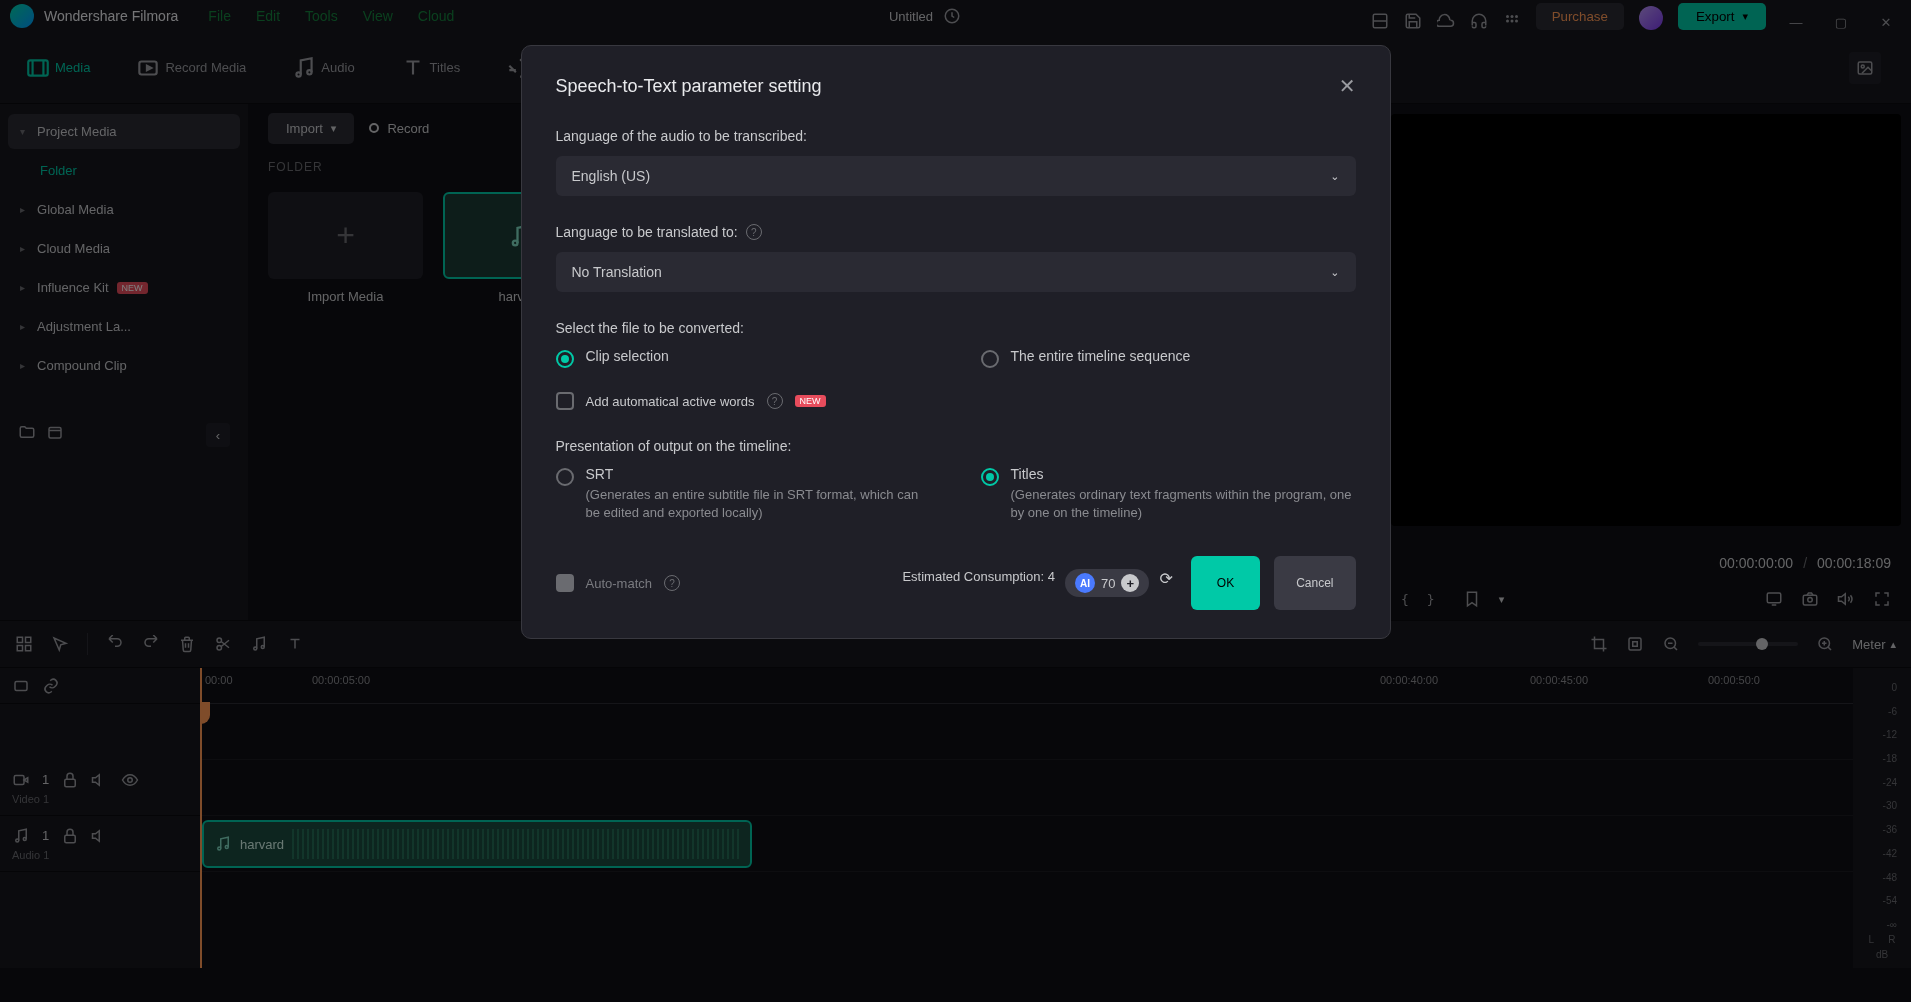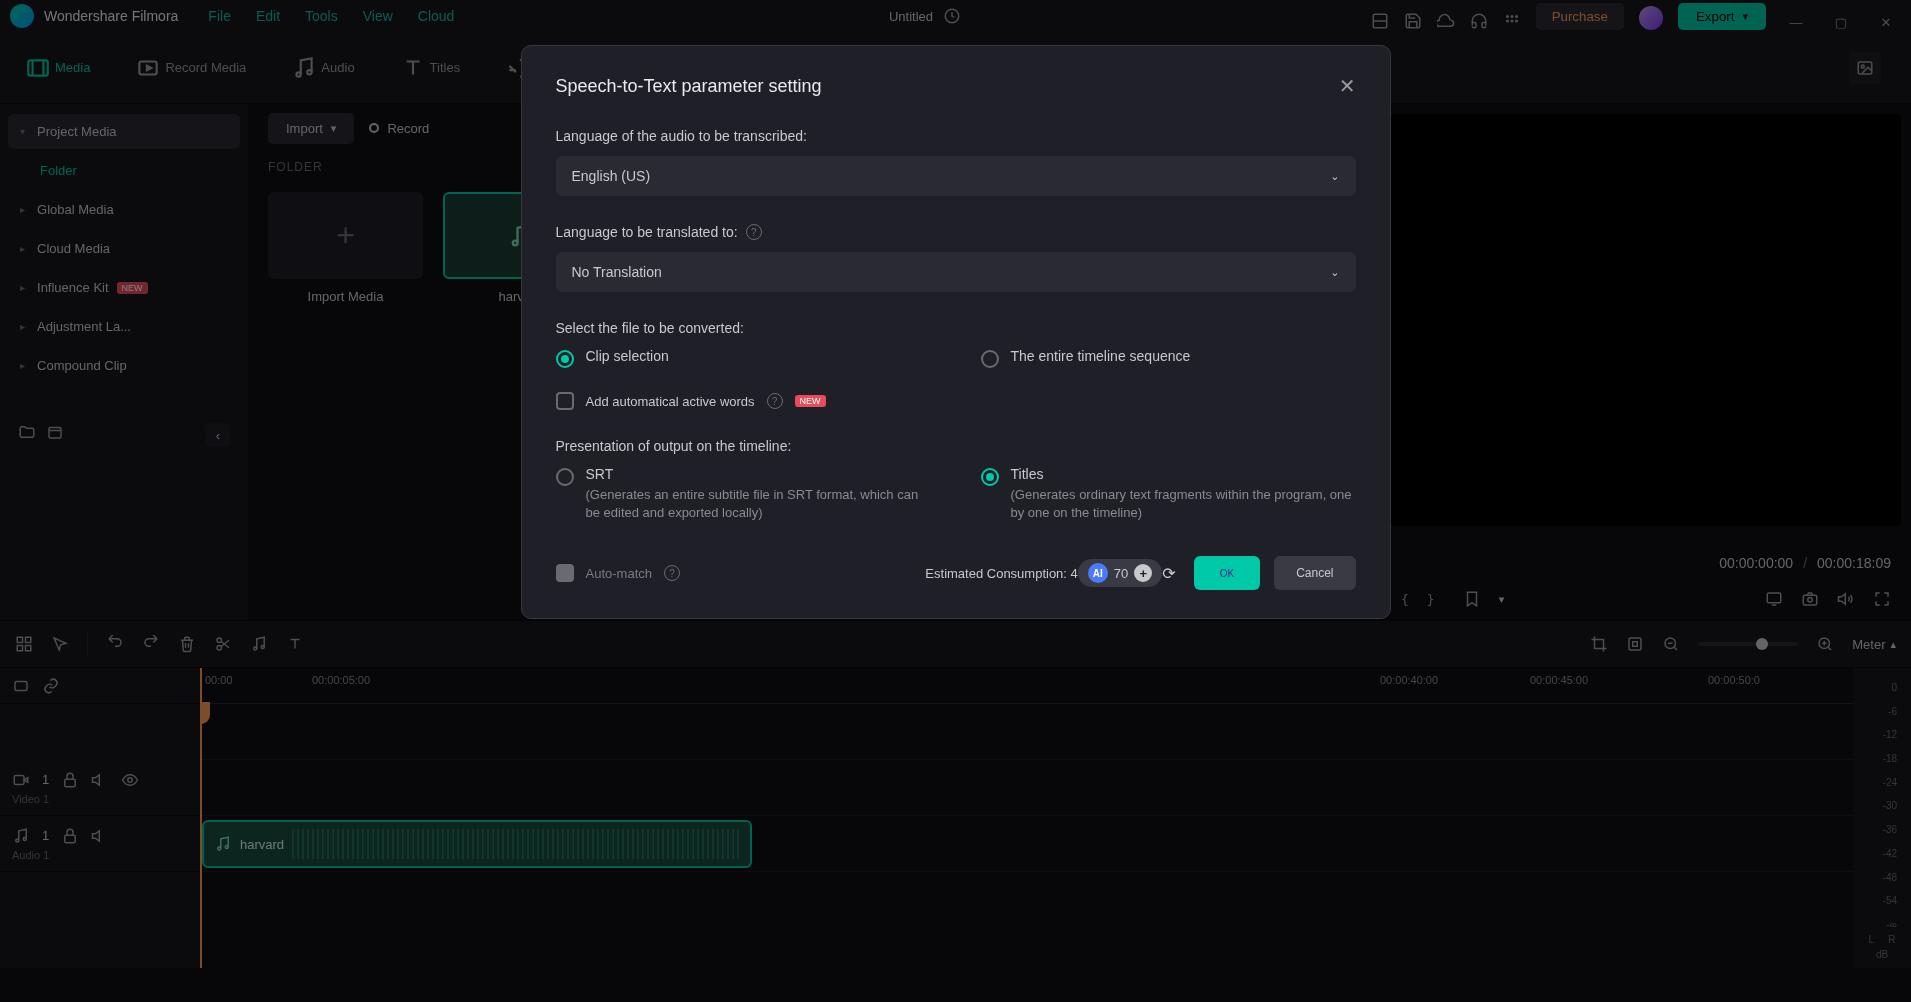--- a/index.html
+++ b/index.html
@@ -2,21 +2,21 @@
 <html><head>
 <meta charset="utf-8">
 <style>
 * { margin: 0; padding: 0; box-sizing: border-box; font-family: -apple-system, BlinkMacSystemFont, "Segoe UI", sans-serif; }
 body { background: #0f0f14; color: #c8c9cc; width: 1911px; height: 1002px; overflow: hidden; position: relative; font-size: 13px; }
 
 
 .titlebar { height: 32px; display: flex; align-items: center; padding: 0 10px; background: #16161c; }
 .logo { width: 24px; height: 24px; background: linear-gradient(135deg, #00d4aa, #0099ff); border-radius: 50%; margin-right: 10px; }
 .app-name { color: #e8e9ec; font-size: 14px; margin-right: 30px; }
-.menu-item { color: #14b8a6; margin-right: 25px; cursor: pointer; font-size: 14px; }
+.menu-item { color: #15803d; margin-right: 25px; cursor: pointer; font-size: 14px; }
 .title-center { flex: 1; display: flex; align-items: center; justify-content: center; gap: 10px; }
 .title-right { display: flex; align-items: flex-end; gap: 15px; }
 .purchase-btn { background: #2a2a33; color: #ff9955; padding: 6px 16px; border-radius: 5px; border: none; }
 .avatar { width: 24px; height: 24px; border-radius: 50%; background: linear-gradient(135deg, #b794f4, #7c3aed); }
 .export-btn { background: #00c9a7; color: #000; padding: 6px 18px; border-radius: 5px; border: none; display: flex; align-items: center; gap: 8px; font-weight: 500; }
 .win-btn { width: 30px; text-align: center; color: #9a9ba0; }
 
 
 .top-tabs { height: 72px; display: flex; align-items: center; padding-left: 25px; gap: 45px; background: #16161c; border-bottom: 1px solid #0a0a0e; }
 .top-tab { display: flex; flex-direction: row; align-items: center; gap: 4px; color: #9a9ba0; cursor: pointer; }
@@ -98,27 +98,27 @@
 .radio-group { display: flex; align-items: flex-start; gap: 12px; flex: 1; }
 .radio { width: 18px; height: 18px; border-radius: 50%; border: 2px solid #6a6b70; flex-shrink: 0; margin-top: 2px; position: relative; }
 .radio.checked { border-color: #00c9a7; }
 .radio.checked::after { content: ''; position: absolute; inset: 3px; background: #00c9a7; border-radius: 50%; }
 .radio-label { font-size: 14px; }
 .radio-desc { color: #8a8b90; font-size: 13px; margin-top: 4px; line-height: 1.4; }
 .checkbox { width: 18px; height: 18px; border-radius: 4px; border: 2px solid #6a6b70; flex-shrink: 0; }
 .checkbox.checked { background: #6a6b70; }
 .check-row { display: flex; align-items: center; gap: 12px; margin-bottom: 28px; }
 .modal-footer { display: flex; align-items: center; justify-content: space-between; margin-top: 20px; }
-.consume-row { display: flex; align-items: center; font-size: 13px; }
+.consume-row { display: flex; align-items: flex-start; gap: 10px; font-size: 13px; }
 .ai-pill { background: #3a3a44; border-radius: 14px; padding: 4px 10px; display: flex; align-items: center; gap: 6px; }
 .ai-badge { width: 20px; height: 20px; background: #4a7aff; border-radius: 50%; display: flex; align-items: center; justify-content: center; font-size: 10px; color: #fff; font-weight: bold; }
 .plus-circ { width: 18px; height: 18px; border-radius: 50%; background: #c8c9cc; color: #1f1f27; display: flex; align-items: center; justify-content: center; font-size: 13px; font-weight: bold; }
 .refresh-icon { font-size: 16px; color: #c8c9cc; }
 .btn-row { display: flex; gap: 14px; }
-.btn-ok { background: #00c9a7; color: #4c1d95; padding: 10px 26px; border: none; border-radius: 6px; font-size: 10px; cursor: pointer; }
+.btn-ok { background: #00c9a7; color: #000000; padding: 20px 26px; border: none; border-radius: 6px; font-size: 12px; cursor: pointer; }
 .btn-cancel { background: #3a3a44; color: #c8c9cc; padding: 10px 22px; border: none; border-radius: 6px; font-size: 12px; cursor: pointer; }
 .chevdown { font-size: 11px; }
 
 
 svg { width: 100%; height: 100%; }
 .sm-icon { width: 18px; height: 18px; color: #9a9ba0; }
 </style>
 </head>
 <body>
 

